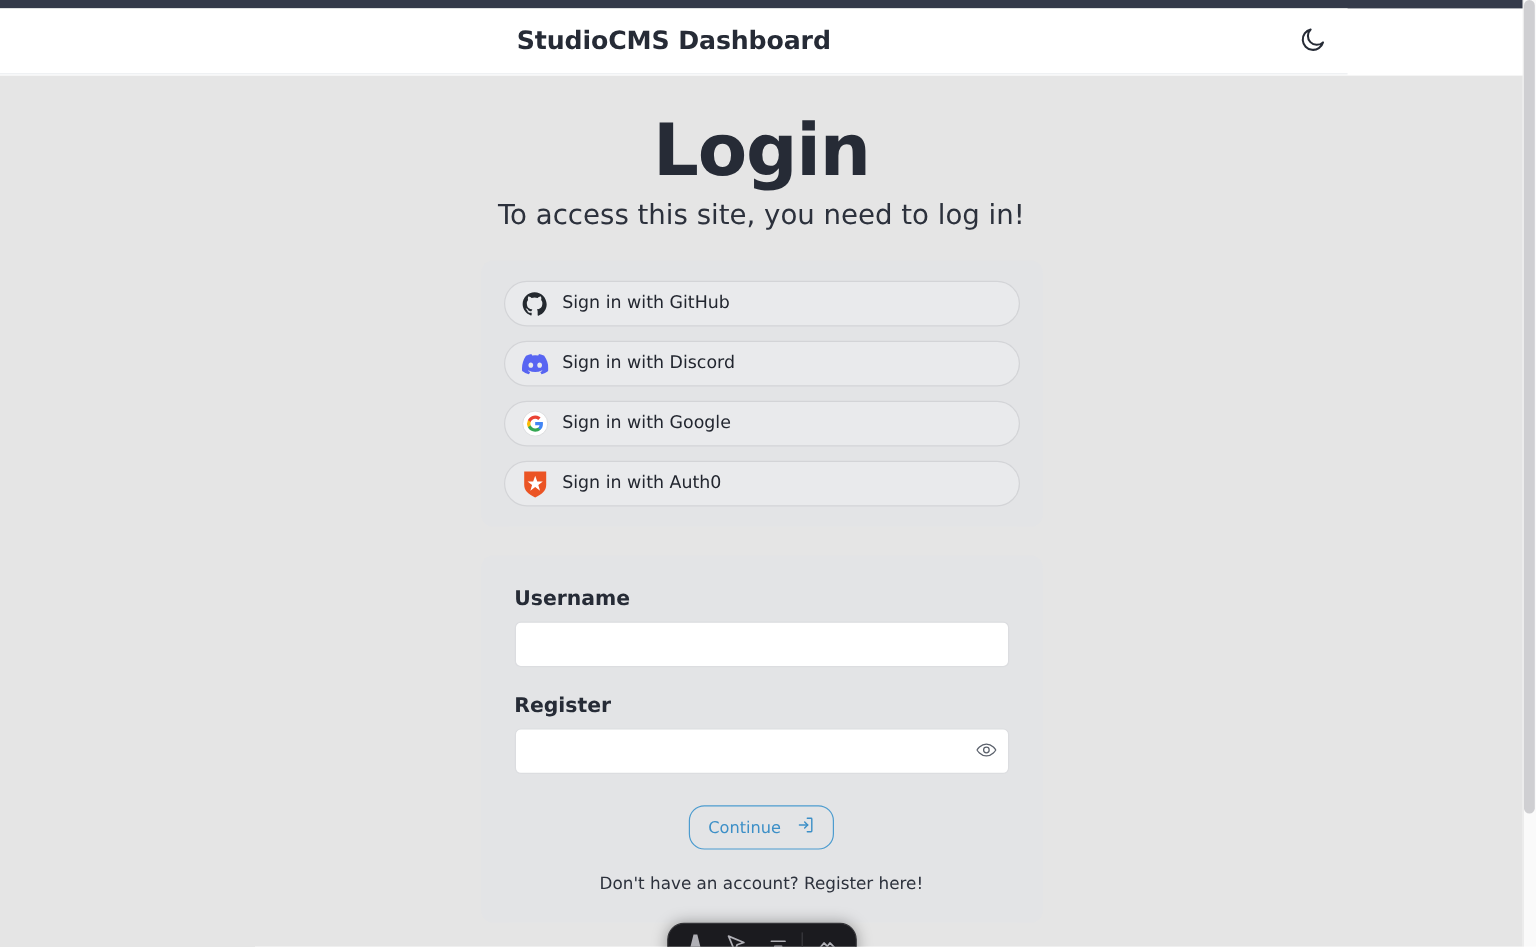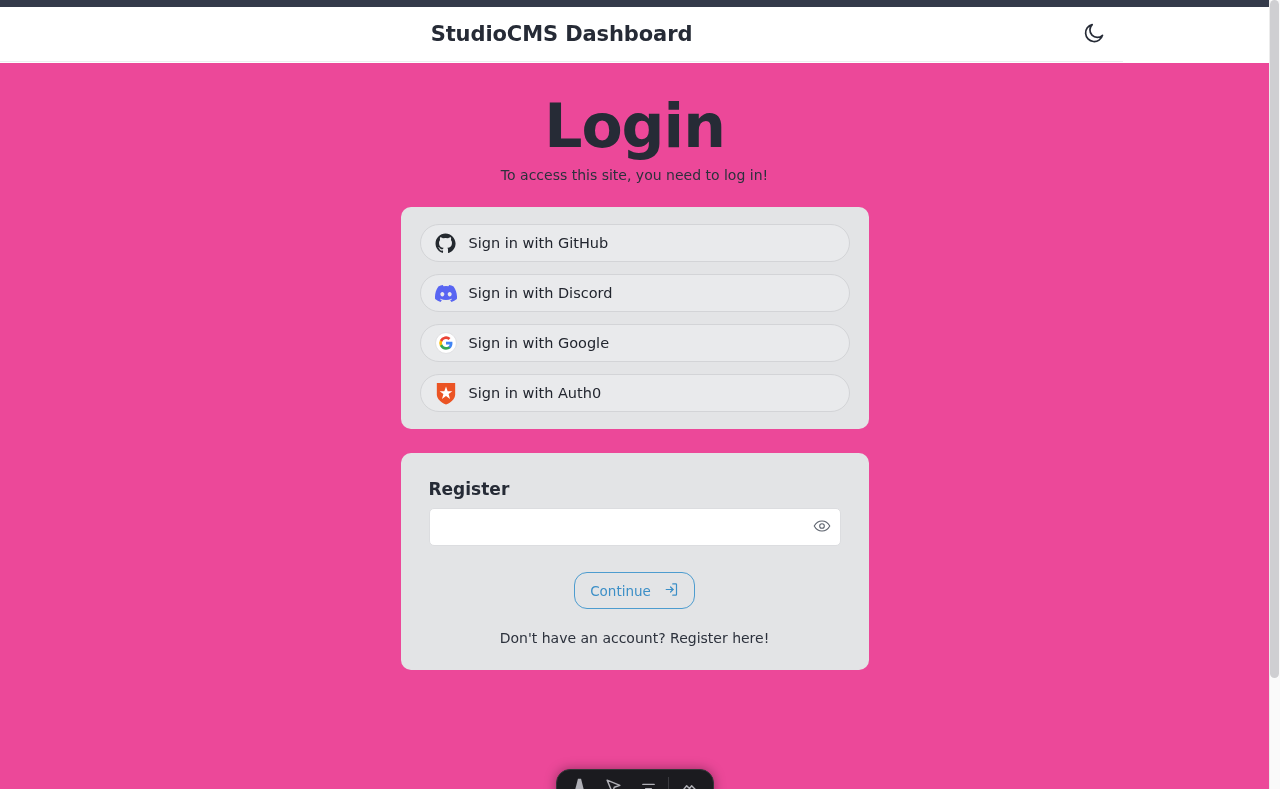--- a/index.html
+++ b/index.html
@@ -38,33 +38,33 @@
     transform: translateY(-50%);
     width: 34px; height: 34px;
     display: flex; align-items: center; justify-content: center;
     cursor: pointer; background: none; border: none; padding: 0;
   }
 
   
   .page {
     position: absolute; top: 63px; left: 0;
     width: 1269px; height: 726px;
-    background: #ec4899;
+    background: #e5e5e5;
     display: flex; flex-direction: column; align-items: center;
   }
 
   .login-title {
     margin: 32px 0 0 0;
     font-size: 60px; font-weight: 700;
     letter-spacing: -1px; line-height: 1.05;
     color: #262b36;
   }
   .login-sub {
     margin: 9px 0 0 0;
-    font-size: 14px; font-weight: 400; color: #2c313c;
+    font-size: 23px; font-weight: 400; color: #2c313c;
   }
 
   
   .card {
     width: 468px;
     background: #e3e4e6;
     border-radius: 10px;
     margin-top: 24px;
   }
 
@@ -244,20 +244,24 @@
             </svg>
           </span>
           <span class="olabel">Sign in with Auth0</span>
         </button>
 
       </div>
     </div>
 
     <div class="card form-card">
 
+      <div class="field-block">
+        <label class="field-label">Username</label>
+        <input class="field-input" type="text" value="" placeholder="" style="">
+      </div>
 
       <div class="field-block">
         <label class="field-label">Register</label>
         <div class="pw-wrap">
           <input class="field-input" type="password" value="" placeholder="" style="">
           <button class="eye-btn">
             <span>
               <svg width="18" height="18" viewBox="0 0 24 24" fill="none" stroke="#5b616c" stroke-width="1.4" stroke-linecap="round" stroke-linejoin="round">
                 <path d="M1.6 12S5.3 5.4 12 5.4 22.4 12 22.4 12 18.7 18.6 12 18.6 1.6 12 1.6 12z"></path>
                 <circle cx="12" cy="12" r="3.1"></circle>

